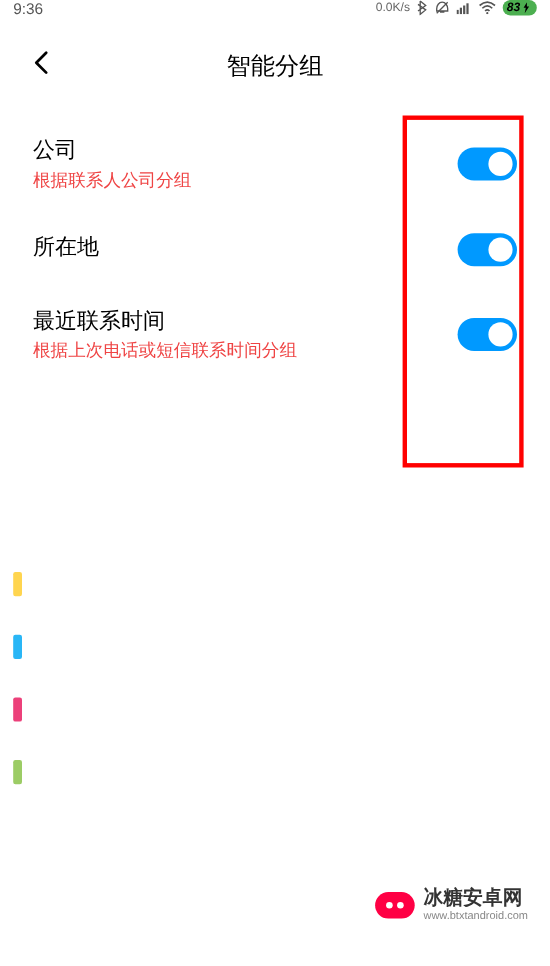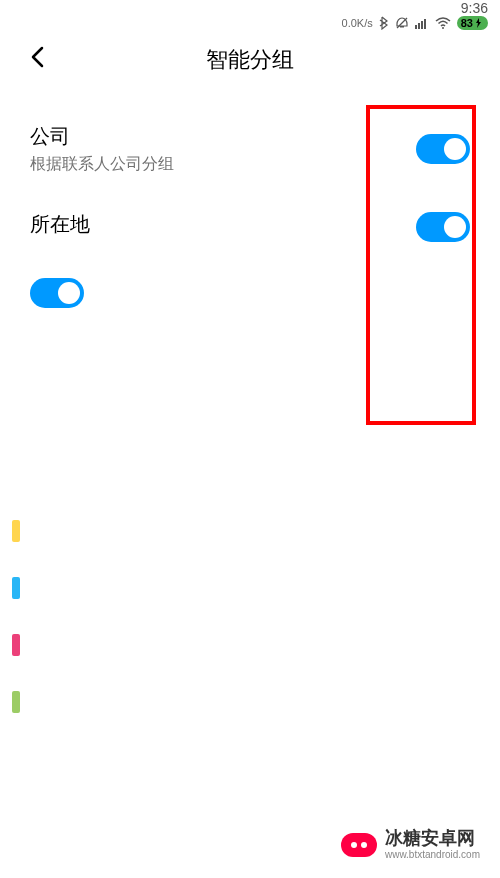--- a/index.html
+++ b/index.html
@@ -12,25 +12,24 @@
       height: 878px;
       background: #ffffff;
       font-family: -apple-system, "Helvetica Neue", Arial, "PingFang SC", "Microsoft YaHei", sans-serif;
       position: relative;
       overflow: hidden;
     }
     .status-bar {
       height: 30px;
       display: flex;
       justify-content: space-between;
-      align-items: flex-end;
+      align-items: flex-start;
       padding: 0 12px;
       font-size: 14px;
       color: #000;
-      flex-direction: column;
     }
     .status-left {
       color: #555;
       font-size: 14px;
     }
     .status-right {
       display: flex;
       align-items: center;
       gap: 6px;
       color: #555;
@@ -48,20 +47,21 @@
     .battery {
       display: inline-flex;
       align-items: center;
       background: #4CAF50;
       border-radius: 8px;
       padding: 1px 6px 1px 4px;
       color: #000;
       font-size: 11px;
       font-weight: bold;
       gap: 2px;
+      font-style: italic;
     }
     .app-header {
       height: 60px;
       display: flex;
       align-items: center;
       position: relative;
       padding: 0 20px;
     }
     .back-btn {
       font-size: 24px;
@@ -88,21 +88,21 @@
     .setting-text {
       flex: 1;
     }
     .setting-title {
       font-size: 20px;
       color: #000;
       margin-bottom: 4px;
     }
     .setting-desc {
       font-size: 16px;
-      color: #737373;
+      color: #ef4444;
     }
     .toggle {
       width: 54px;
       height: 30px;
       background: #0099ff;
       border-radius: 15px;
       position: relative;
       cursor: pointer;
     }
     .toggle::after {
@@ -119,21 +119,21 @@
       position: absolute;
       border: 4px solid #ff0000;
       top: 105px;
       right: 24px;
       width: 110px;
       height: 320px;
       pointer-events: none;
     }
     .watermark {
       position: absolute;
-      bottom: 18px;
+      bottom: 40px;
       right: 20px;
       display: flex;
       align-items: center;
       gap: 8px;
       color: #555;
       font-size: 16px;
     }
     .wm-logo {
       width: 36px;
       height: 24px;
@@ -239,20 +239,24 @@
   </div>
 
   <div class="setting-item">
     <div class="setting-text">
       <div class="setting-title">所在地</div>
     </div>
     <div class="toggle"></div>
   </div>
 
   <div class="setting-item">
+    <div class="setting-text">
+      <div class="setting-title">最近联系时间</div>
+      <div class="setting-desc">根据上次电话或短信联系时间分组</div>
+    </div>
     <div class="toggle"></div>
   </div>
 </div>
 
 <div class="highlight-box"></div>
 
 <div class="edge-tabs" style="top:520px">
   <div class="edge-tab" style="background:#ffd54f"></div>
   <div class="edge-tab" style="background:#29b6f6"></div>
   <div class="edge-tab" style="background:#ec407a"></div>

